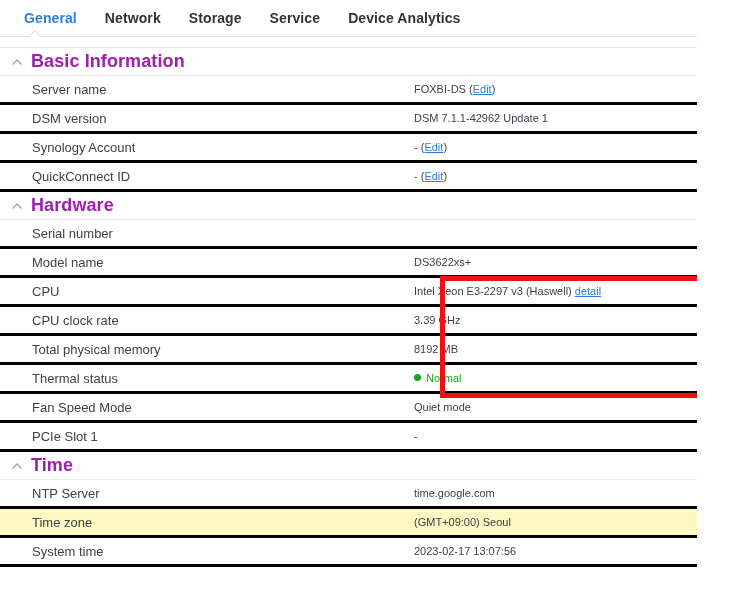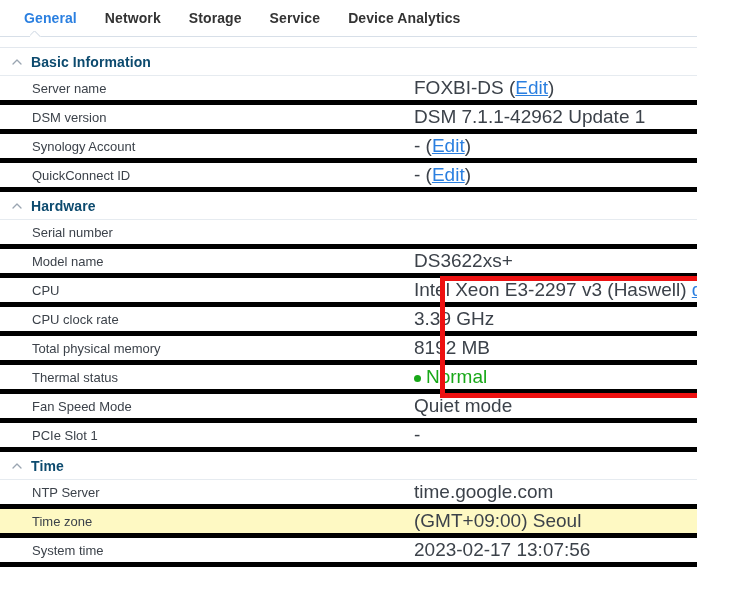--- a/index.html
+++ b/index.html
@@ -89,52 +89,52 @@
     cursor: pointer;
   }
   .chevron {
     width: 14px;
     height: 14px;
     margin-right: 7px;
     flex: none;
     display: block;
   }
   .section-title {
-    font-size: 14px;
+    font-size: 18px;
     font-weight: bold;
-    color: #0c4a6e;
+    color: #a21caf;
     letter-spacing: .1px;
   }
 
   .row {
     display: flex;
     align-items: center;
     height: 29px;
-    border-bottom: 5px solid #000000;
+    border-bottom: 3px solid #000000;
     box-sizing: border-box;
     background: #ffffff;
   }
   .row.highlight {
     background: #fef9c3;
     justify-content: space-between;
   }
   .row .label {
     width: 414px;
     flex: none;
     padding-left: 32px;
     box-sizing: border-box;
     color: #3c424a;
     font-size: 13px;
     white-space: nowrap;
     overflow: hidden;
   }
   .row .value {
     flex: 1;
     color: #3c424a;
-    font-size: 19px;
+    font-size: 11px;
     white-space: nowrap;
     overflow: hidden;
   }
   a.link {
     color: #2a7fe0;
     text-decoration: underline;
     cursor: pointer;
   }
   .paren {
     color: #3c424a;

